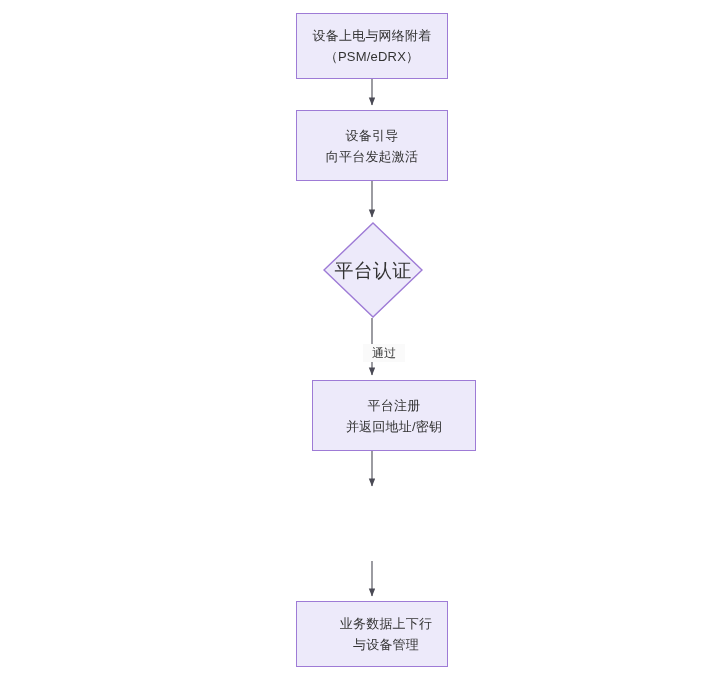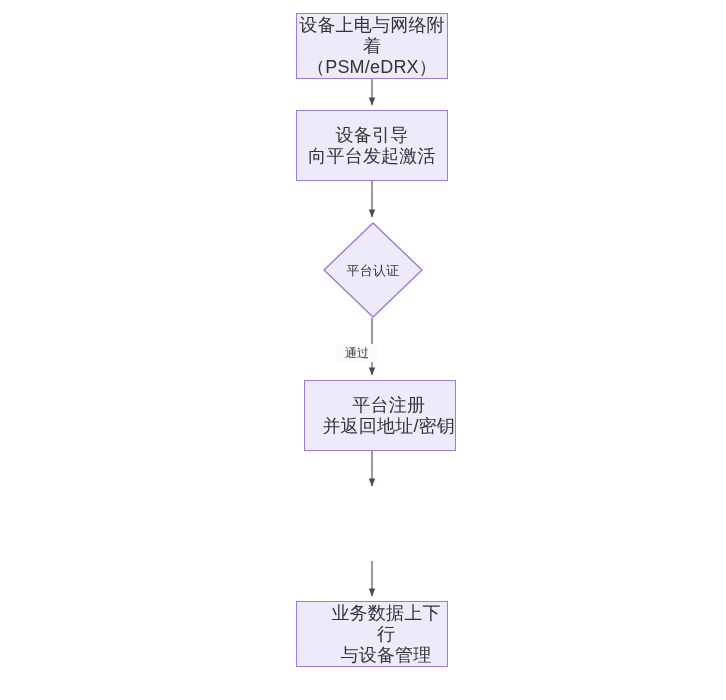--- a/index.html
+++ b/index.html
@@ -24,21 +24,21 @@
   .node {
     position: absolute;
     box-sizing: border-box;
     background: #EDEAFA;
     border: 1.4px solid #9E7BD6;
     display: flex;
     align-items: center;
     justify-content: center;
   }
   .node-label {
-    font-size: 18px;
+    font-size: 13px;
     line-height: 21px;
     color: #333333;
     text-align: center;
     white-space: pre-line;
     letter-spacing: 0.2px;
   }
   .diamond-wrap {
     position: absolute;
     display: flex;
     align-items: center;
@@ -46,21 +46,21 @@
   }
   .diamond-shape {
     position: absolute;
     left: 0;
     top: 0;
     width: 100%;
     height: 100%;
   }
   .diamond-label {
     position: relative;
-    font-size: 13px;
+    font-size: 19px;
     line-height: 21px;
     color: #333333;
     text-align: center;
     white-space: pre-line;
     letter-spacing: 0.2px;
   }
   .edge-svg {
     position: absolute;
     left: 0;
     top: 0;
@@ -117,25 +117,25 @@
 向平台发起激活</span>
   </div>
 
   <div class="diamond-wrap" style="left:323px; top:222px; width:100px; height:96px;">
     <svg class="diamond-shape" viewBox="0 0 100 96" preserveAspectRatio="none">
       <polygon points="50,1 99,48 50,95 1,48" fill="#EDEAFA" stroke="#9E7BD6" stroke-width="1.4"></polygon>
     </svg>
     <span class="diamond-label">平台认证</span>
   </div>
 
-  <div class="edge-label" style="left:336px; top:344px; width:36px;">
+  <div class="edge-label" style="left:363px; top:344px; width:36px;">
     <span>通过</span>
   </div>
 
-  <div class="node" style="left:304px; top:380px; width:152px; height:71px;justify-content:flex-end;">
+  <div class="node" style="left:312px; top:380px; width:164px; height:71px;">
     <span class="node-label">平台注册
 并返回地址/密钥</span>
   </div>
 
 
   <div class="node" style="left:296px; top:601px; width:152px; height:66px;padding-left:28px;">
     <span class="node-label">业务数据上下行
 与设备管理</span>
   </div>
 

